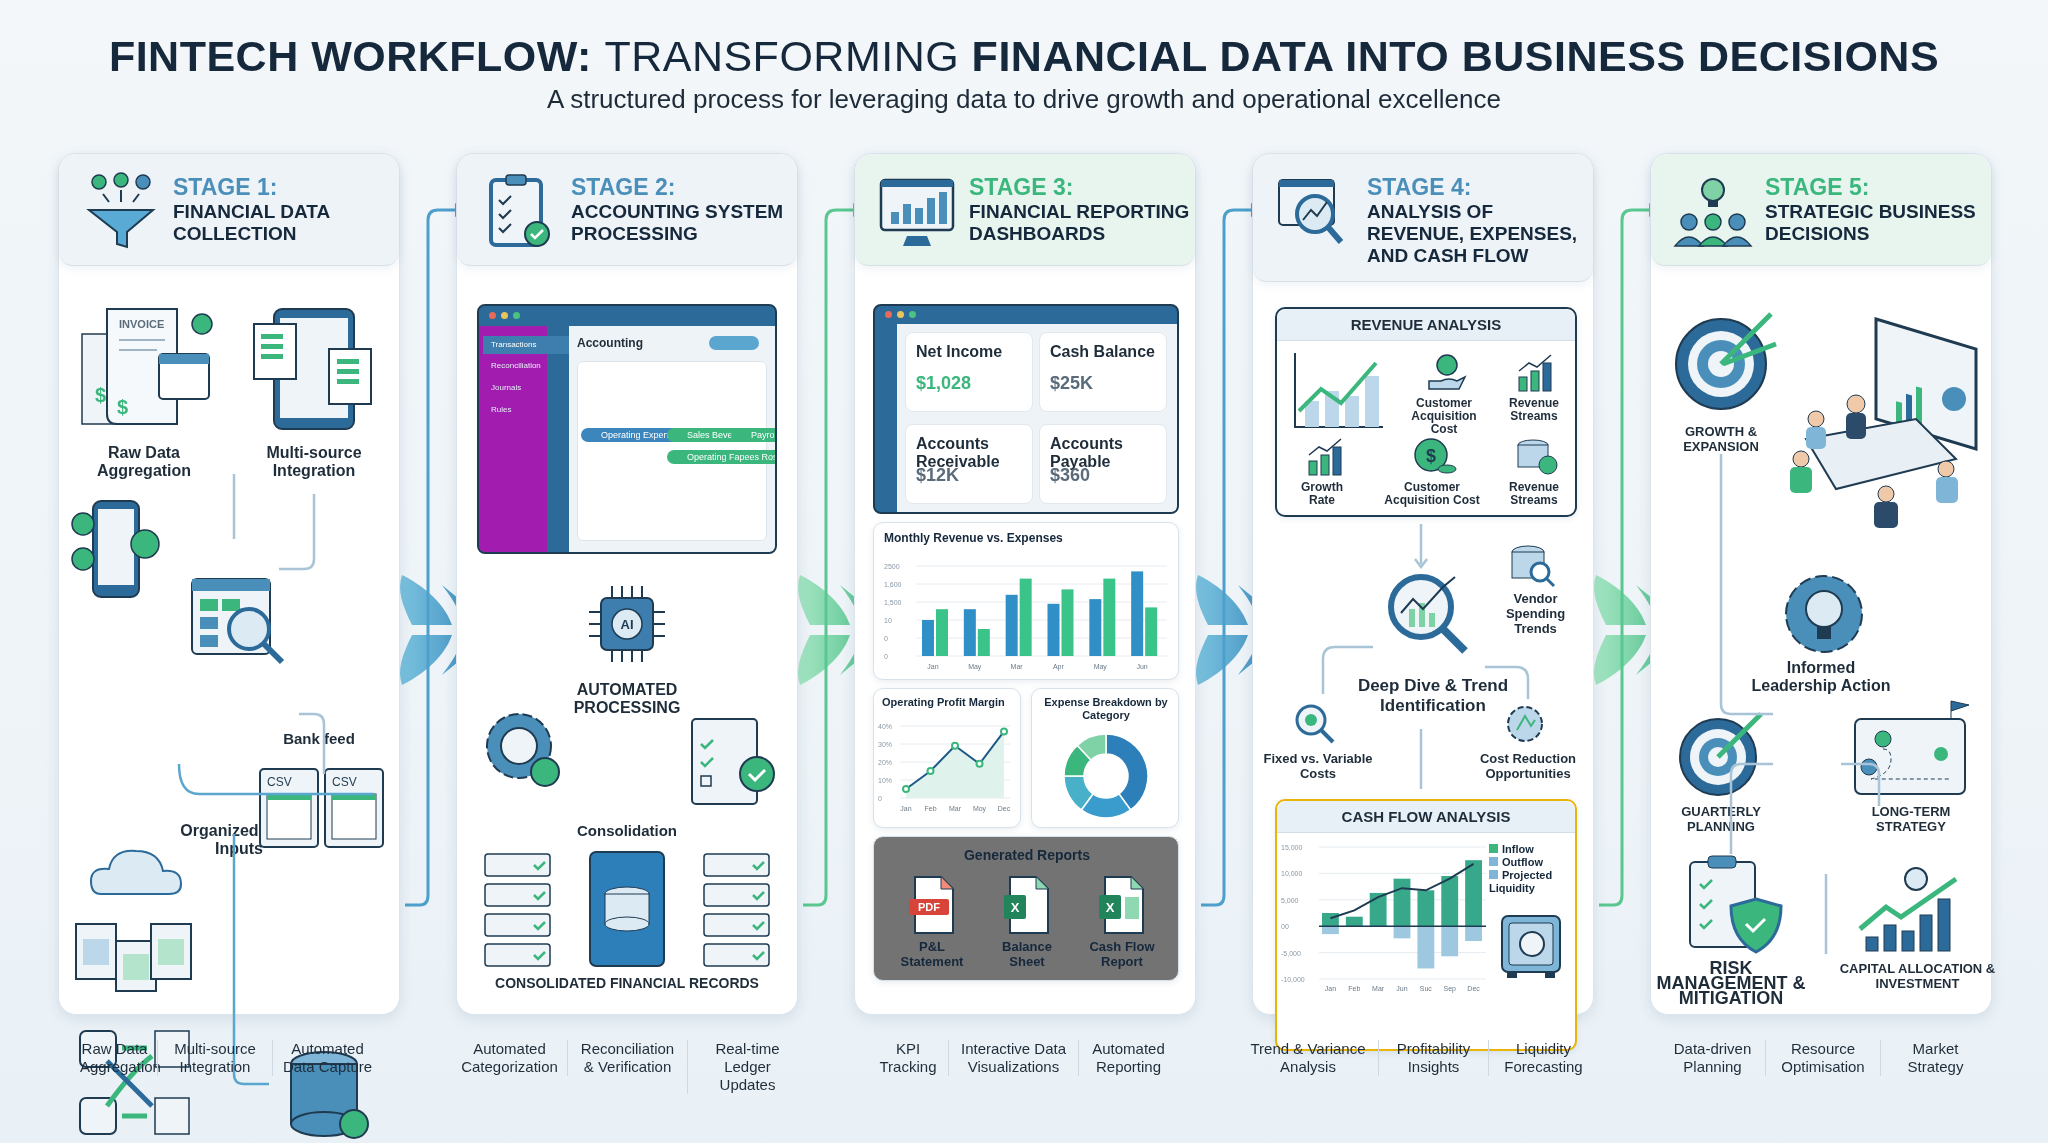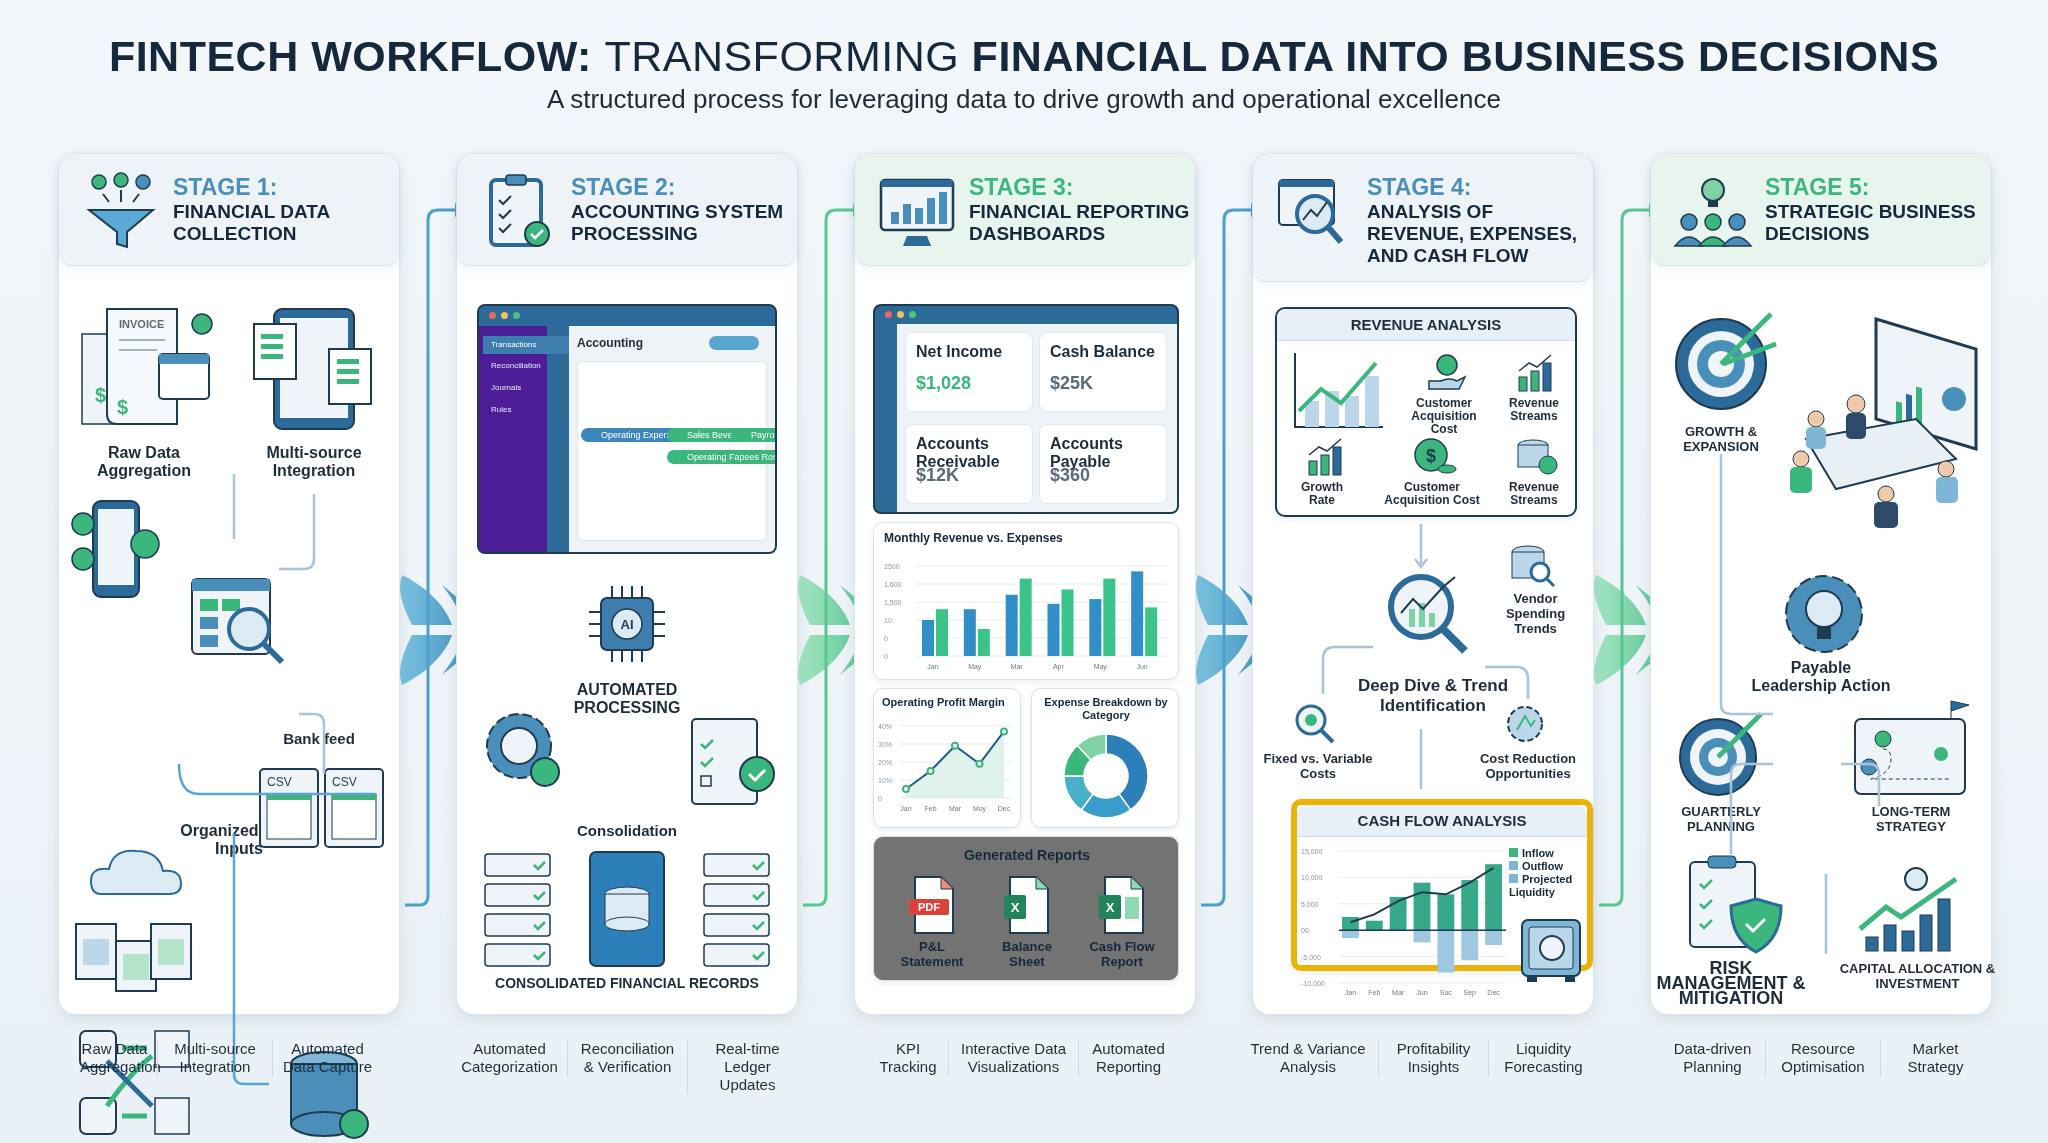--- a/index.html
+++ b/index.html
@@ -203,21 +203,21 @@
     <div class="num">STAGE 2:</div>
     <div class="name">ACCOUNTING SYSTEM PROCESSING</div>
   </div>
 
   <div class="el" style="left:20px;top:150px;width:300px;height:250px;border:2px solid #1f3b52;border-radius:8px;overflow:hidden;background:#2c6a9a">
     <div style="height:20px;background:#2c6a9a;position:relative">
       <span style="position:absolute;left:10px;top:6px;width:7px;height:7px;border-radius:50%;background:#e86a5a"></span>
       <span style="position:absolute;left:22px;top:6px;width:7px;height:7px;border-radius:50%;background:#e8c45a"></span>
       <span style="position:absolute;left:34px;top:6px;width:7px;height:7px;border-radius:50%;background:#4bc27f"></span>
     </div>
-    <div style="position:absolute;left:0;top:20px;width:68px;height:230px;background:#4c1d95">
+    <div style="position:absolute;left:0;top:20px;width:68px;height:230px;background:#a21caf">
       <div style="position:absolute;left:4px;top:10px;width:86px;height:18px;background:#3d7eae;font-size:8px;color:#fff;padding:4px 8px">Transactions</div>
       <div style="position:absolute;left:12px;top:35px;font-size:8px;color:#e4eef5">Reconciliation</div>
       <div style="position:absolute;left:12px;top:57px;font-size:8px;color:#e4eef5">Journals</div>
       <div style="position:absolute;left:12px;top:79px;font-size:8px;color:#e4eef5">Rules</div>
     </div>
     <div style="position:absolute;left:90px;top:20px;width:210px;height:230px;background:#eef3f7">
       <div style="position:absolute;left:8px;top:10px;font-size:12px;font-weight:700;color:#1f2d3a">Accounting</div>
       <div style="position:absolute;left:140px;top:10px;width:50px;height:14px;border-radius:7px;background:#5aa6cf"></div>
       <div style="position:absolute;left:8px;top:35px;width:190px;height:180px;background:#fff;border-radius:6px;border:1px solid #dde5ec"></div>
       <span class="tag" style="left:12px;top:102px;background:#3d86bd">Operating Expense</span>
@@ -515,21 +515,21 @@
     </svg>
   <div class="lbl sm" style="left:215px;top:597px;width:120px;font-size:13px">Cost Reduction Opportunities</div>
   <svg class="el" style="left:60px;top:365px;width:230px;height:280px">
     <path d="M108 5 L108 45" stroke="#a8c4d6" stroke-width="2.5"></path>
       <path d="M102 40 L108 48 L114 40" stroke="#a8c4d6" stroke-width="2.5" fill="none"></path>
     <path d="M10 175 L10 140 Q10 128 22 128 L60 128" stroke="#a8c4d6" stroke-width="2.5" fill="none"></path>
     <path d="M215 180 L215 160 Q215 148 203 148 L172 148" stroke="#a8c4d6" stroke-width="2.5" fill="none"></path>
     <path d="M108 210 L108 270" stroke="#a8c4d6" stroke-width="2.5"></path>
   </svg>
 
-  <div class="mini-panel" style="left:38px;top:645px;width:302px;height:172px;border:6px solid #eab308">
+  <div class="mini-panel" style="left:22px;top:645px;width:302px;height:252px;border:2px solid #eab308">
     <div class="box-title">CASH FLOW ANALYSIS</div>
     <svg id="cash1" style="position:absolute;left:4px;top:38px" width="210" height="155">
         <line x1="38" x2="205" y1="140" y2="140" stroke="#e5ecf1"></line>
         <text x="0" y="143" font-size="7" fill="#8a98a5" font-family="Liberation Sans, sans-serif">-10,000</text>
         <line x1="38" x2="205" y1="113.60000000000001" y2="113.60000000000001" stroke="#e5ecf1"></line>
         <text x="0" y="116.60000000000001" font-size="7" fill="#8a98a5" font-family="Liberation Sans, sans-serif">-5,000</text>
         <line x1="38" x2="205" y1="87.2" y2="87.2" stroke="#e5ecf1"></line>
         <text x="0" y="90.2" font-size="7" fill="#8a98a5" font-family="Liberation Sans, sans-serif">00</text>
         <line x1="38" x2="205" y1="60.800000000000004" y2="60.800000000000004" stroke="#e5ecf1"></line>
         <text x="0" y="63.800000000000004" font-size="7" fill="#8a98a5" font-family="Liberation Sans, sans-serif">5,000</text>
@@ -614,21 +614,21 @@
     <circle cx="110" cy="185" r="8" fill="#f0c9a8" stroke="#1f3b52"></circle>
       <rect x="98" y="193" width="24" height="26" rx="5" fill="#2c4a6a"></rect>
     <circle cx="170" cy="160" r="8" fill="#f0c9a8" stroke="#1f3b52"></circle>
       <rect x="160" y="168" width="22" height="26" rx="5" fill="#7fb5d6"></rect>
   </svg>
   <svg class="el" style="left:128px;top:415px;width:90px;height:90px" viewBox="0 0 90 90">
       <circle cx="45" cy="45" r="38" fill="#4a8fb9" stroke="#1f3b52" stroke-width="2" stroke-dasharray="12 5"></circle>
       <circle cx="45" cy="40" r="18" fill="#dbeaf3" stroke="#1f3b52" stroke-width="2"></circle>
       <rect x="38" y="58" width="14" height="12" fill="#1f3b52"></rect>
     </svg>
-  <div class="lbl" style="left:95px;top:505px;width:150px;font-size:16px">Payable Leadership Action</div>
+  <div class="lbl" style="left:95px;top:505px;width:150px;font-size:16px">Informed Leadership Action</div>
   <svg class="el" style="left:25px;top:555px;width:90px;height:90px" viewBox="0 0 90 90">
       <circle cx="42" cy="48" r="38" fill="#2c6a9a" stroke="#1f3b52" stroke-width="2"></circle>
       <circle cx="42" cy="48" r="28" fill="#eef4f8"></circle>
       <circle cx="42" cy="48" r="19" fill="#4a8fb9"></circle>
       <circle cx="42" cy="48" r="10" fill="#eef4f8"></circle>
       <path d="M42 48 L85 5" stroke="#3bb77e" stroke-width="5"></path>
     </svg>
   <div class="lbl sm caps" style="left:10px;top:650px;width:120px;font-size:13px">GUARTERLY PLANNING</div>
   <svg class="el" style="left:200px;top:545px;width:120px;height:100px" viewBox="0 0 120 100">
       <rect x="4" y="20" width="110" height="75" rx="6" fill="#eef4f8" stroke="#1f3b52" stroke-width="2"></rect>

